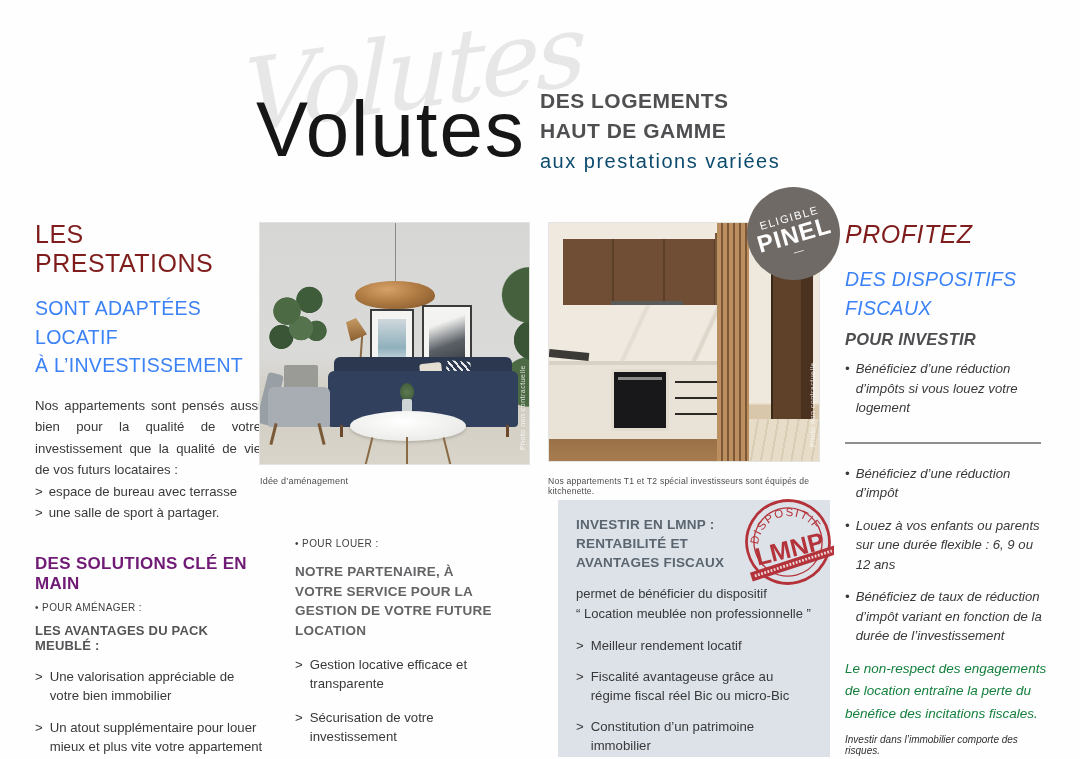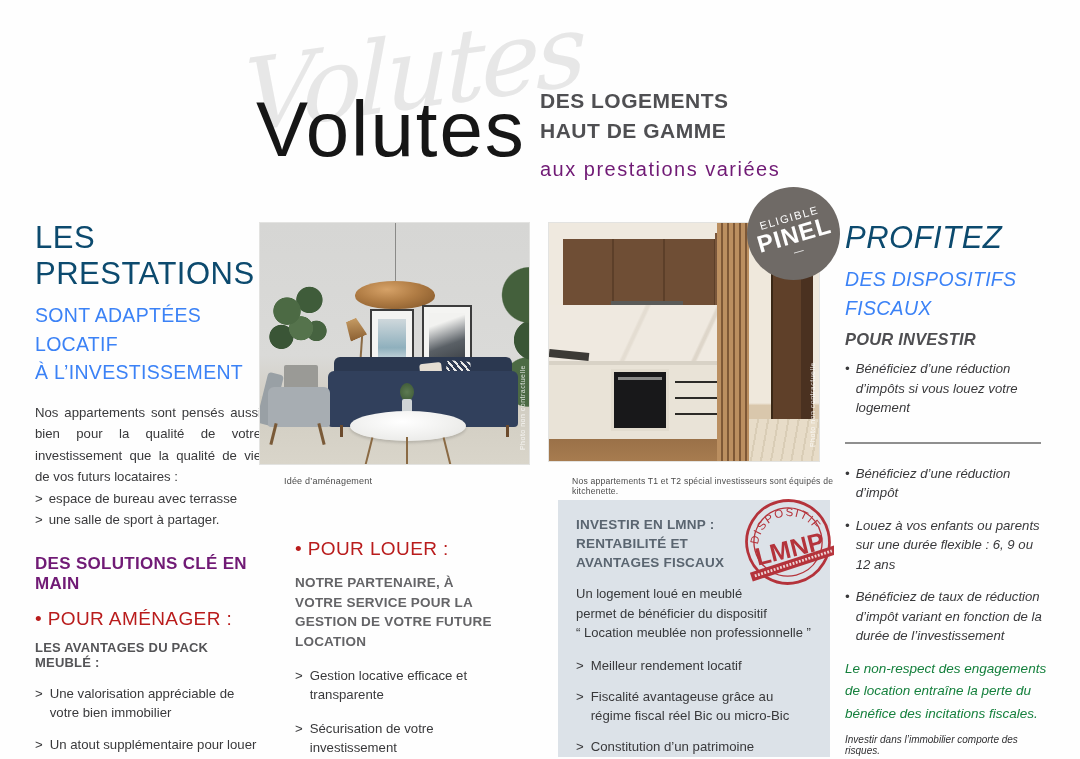--- a/index.html
+++ b/index.html
@@ -16,35 +16,35 @@
     transform:rotate(-8deg) skewX(-8deg); transform-origin:left top;
     letter-spacing:-4px; pointer-events:none; white-space:nowrap;
   }
   .logo-main {
     position:absolute; left:256px; top:84px;
     font-size:78px; font-weight:300; letter-spacing:2px; color:#161616;
     white-space:nowrap;
   }
   .header-block { position:absolute; left:540px; top:86px; }
   .header-line-bold { font-size:21px; font-weight:bold; color:#4f4f52; letter-spacing:.5px; line-height:30px; }
-  .header-line-light { font-size:20px; color:#701a75; letter-spacing:1.5px; margin-top:12px; }
+  .header-line-light { font-size:20px; color:#0c4a6e; letter-spacing:1.5px; margin-top:4px; }
 
   
   .prestations { position:absolute; left:35px; top:220px; width:226px; }
-  .col-title { font-size:31px; color:#0c4a6e; letter-spacing:.5px; margin-bottom:9px; }
+  .col-title { font-size:25px; color:#7f1d1d; letter-spacing:.5px; margin-bottom:16px; }
   .col-sub .sub-line { font-size:19.5px; color:#3b82f6; line-height:28.5px; letter-spacing:.3px; }
   .prestations-body { margin-top:15px; font-size:13.2px; line-height:21.5px; text-align:justify; color:#39393b; }
   .chev-inline { display:flex; gap:6px; font-size:13.2px; line-height:21.5px; color:#39393b; }
   .chev-inline .marker { flex:0 0 auto; }
 
   
   .photo { position:absolute; overflow:hidden; border:1px solid #e3e3e1; }
   .photo-living { left:259px; top:222px; width:271px; height:243px; background:linear-gradient(180deg,#d6d6d4 0%,#dadad8 55%,#d3cfc6 70%); }
   .photo-kitchen { left:548px; top:222px; width:272px; height:240px; background:#efe9df; }
-  .caption { position:absolute; font-size:9px; color:#4c4c4c; letter-spacing:.2px;margin-left:24px; }
+  .caption { position:absolute; font-size:9px; color:#4c4c4c; letter-spacing:.2px; }
   .caption-living { left:260px; top:476px; width:270px; }
   .caption-kitchen { left:548px; top:476px; width:290px; font-size:8.6px; }
   .wm {
     position:absolute; right:3px; bottom:14px; writing-mode:vertical-rl; transform:rotate(180deg);
     font-size:7px; color:rgba(255,255,255,.8); letter-spacing:.5px;
   }
   
   .lv-floor { position:absolute; left:0; bottom:0; width:100%; height:68px; background:linear-gradient(180deg,#d0ccc1,#d9d5ca); }
   .lv-cord { position:absolute; left:50%; top:0; width:1px; height:62px; background:#8a8a88; }
   .lv-lamp { position:absolute; left:calc(50% - 40px); top:58px; width:80px; height:28px; border-radius:50% 50% 46% 46%; background:radial-gradient(ellipse at 40% 30%, #d6a268 0%, #b07c44 45%, #7d5226 100%); }
@@ -121,22 +121,22 @@
   .bullet-row .marker { flex:0 0 auto; }
   .pr-first { margin-top:10px; }
   .pr-divider { margin-top:24px; width:196px; border-top:2px solid #8f8f8f; }
   .pr-list { margin-top:20px; display:flex; flex-direction:column; gap:13px; }
   .pr-note { margin-top:12px; font-size:13.5px; line-height:22.5px; color:#15803d; }
   .pr-disclaimer { margin-top:9px; font-size:10px; color:#2e2e30; }
 
   
   .solutions { position:absolute; left:35px; top:506px; width:230px; }
   .sec-title { font-size:17px; font-weight:bold; color:#701a75; letter-spacing:.3px;margin-top:48px; }
-  .sub-label { font-size:19px; color:#b91c1c; letter-spacing:.4px; }
-  .solutions .sub-label { margin-top:14px; }
+  .sub-label { font-size:10px; color:#404040; letter-spacing:.4px; }
+  .solutions .sub-label { margin-top:8px; }
   .mini-heading { margin-top:10px; font-size:13px; font-weight:bold; color:#545457; letter-spacing:.2px; }
   .chev-list { display:flex; flex-direction:column; gap:13px; }
   .solutions .chev-list { margin-top:14px; }
   .chev-row { display:flex; gap:7px; font-size:13.2px; line-height:19px; color:#39393b; }
   .chev-row .marker { flex:0 0 auto; }
 
   .louer { position:absolute; left:295px; top:538px; width:200px; }
   .louer-heading { margin-top:13px; font-size:13.5px; font-weight:bold; line-height:19.5px; color:#646467; letter-spacing:.2px; }
   .louer .chev-list { margin-top:15px; gap:15px; }
 
@@ -323,21 +323,20 @@
         <span class="marker">&gt;</span>
         <span>Sécurisation de votre investissement</span>
       </div>
       </div>
   </div>
 
   <div class="lmnp-box">
     <div class="lmnp-title">INVESTIR EN LMNP : RENTABILITÉ ET AVANTAGES FISCAUX</div>
     <div class="lmnp-intro">
 
-    <div>Un logement loué en meublé</div>
         <div>permet de bénéficier du dispositif</div>
         <div>“ Location meublée non professionnelle ”</div>
       </div>
     <div class="chev-list">
 
     <div class="chev-row">
         <span class="marker">&gt;</span>
         <span>Meilleur rendement locatif</span>
       </div>
         <div class="chev-row">

